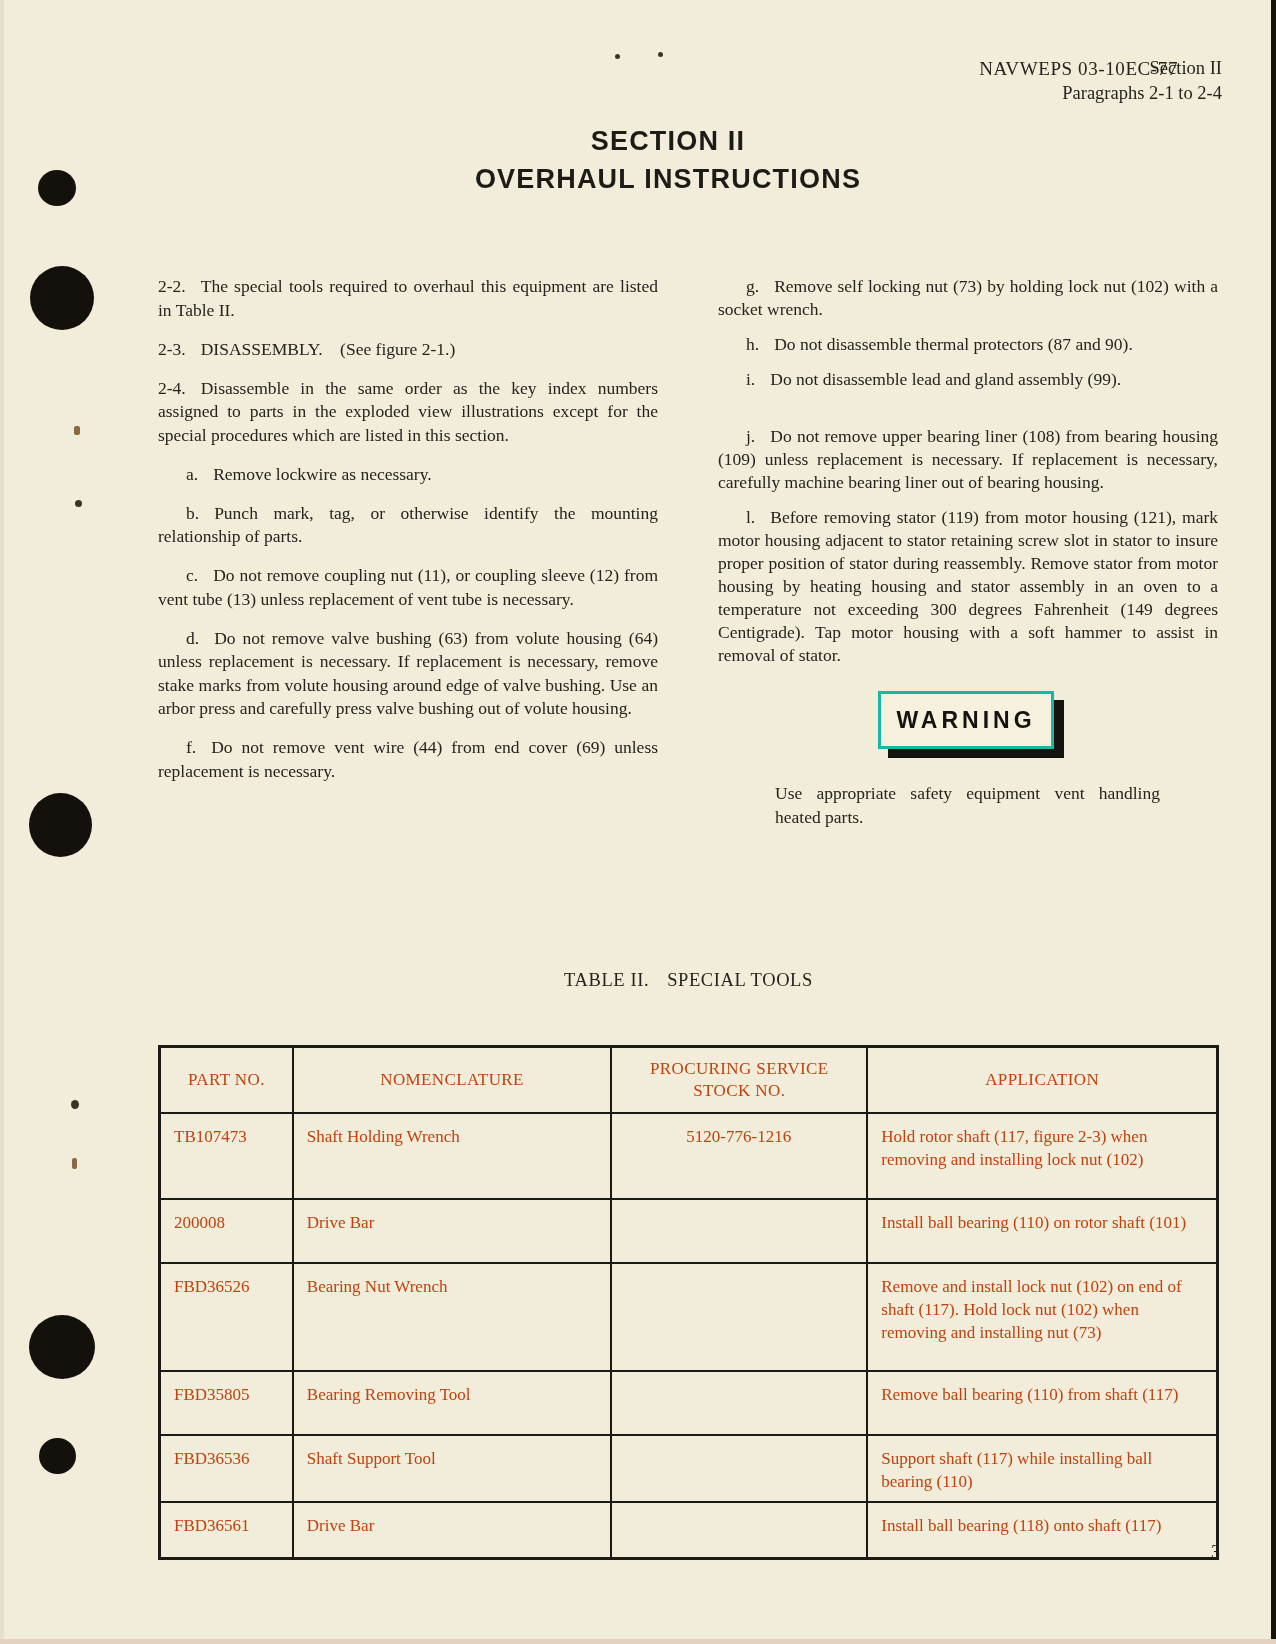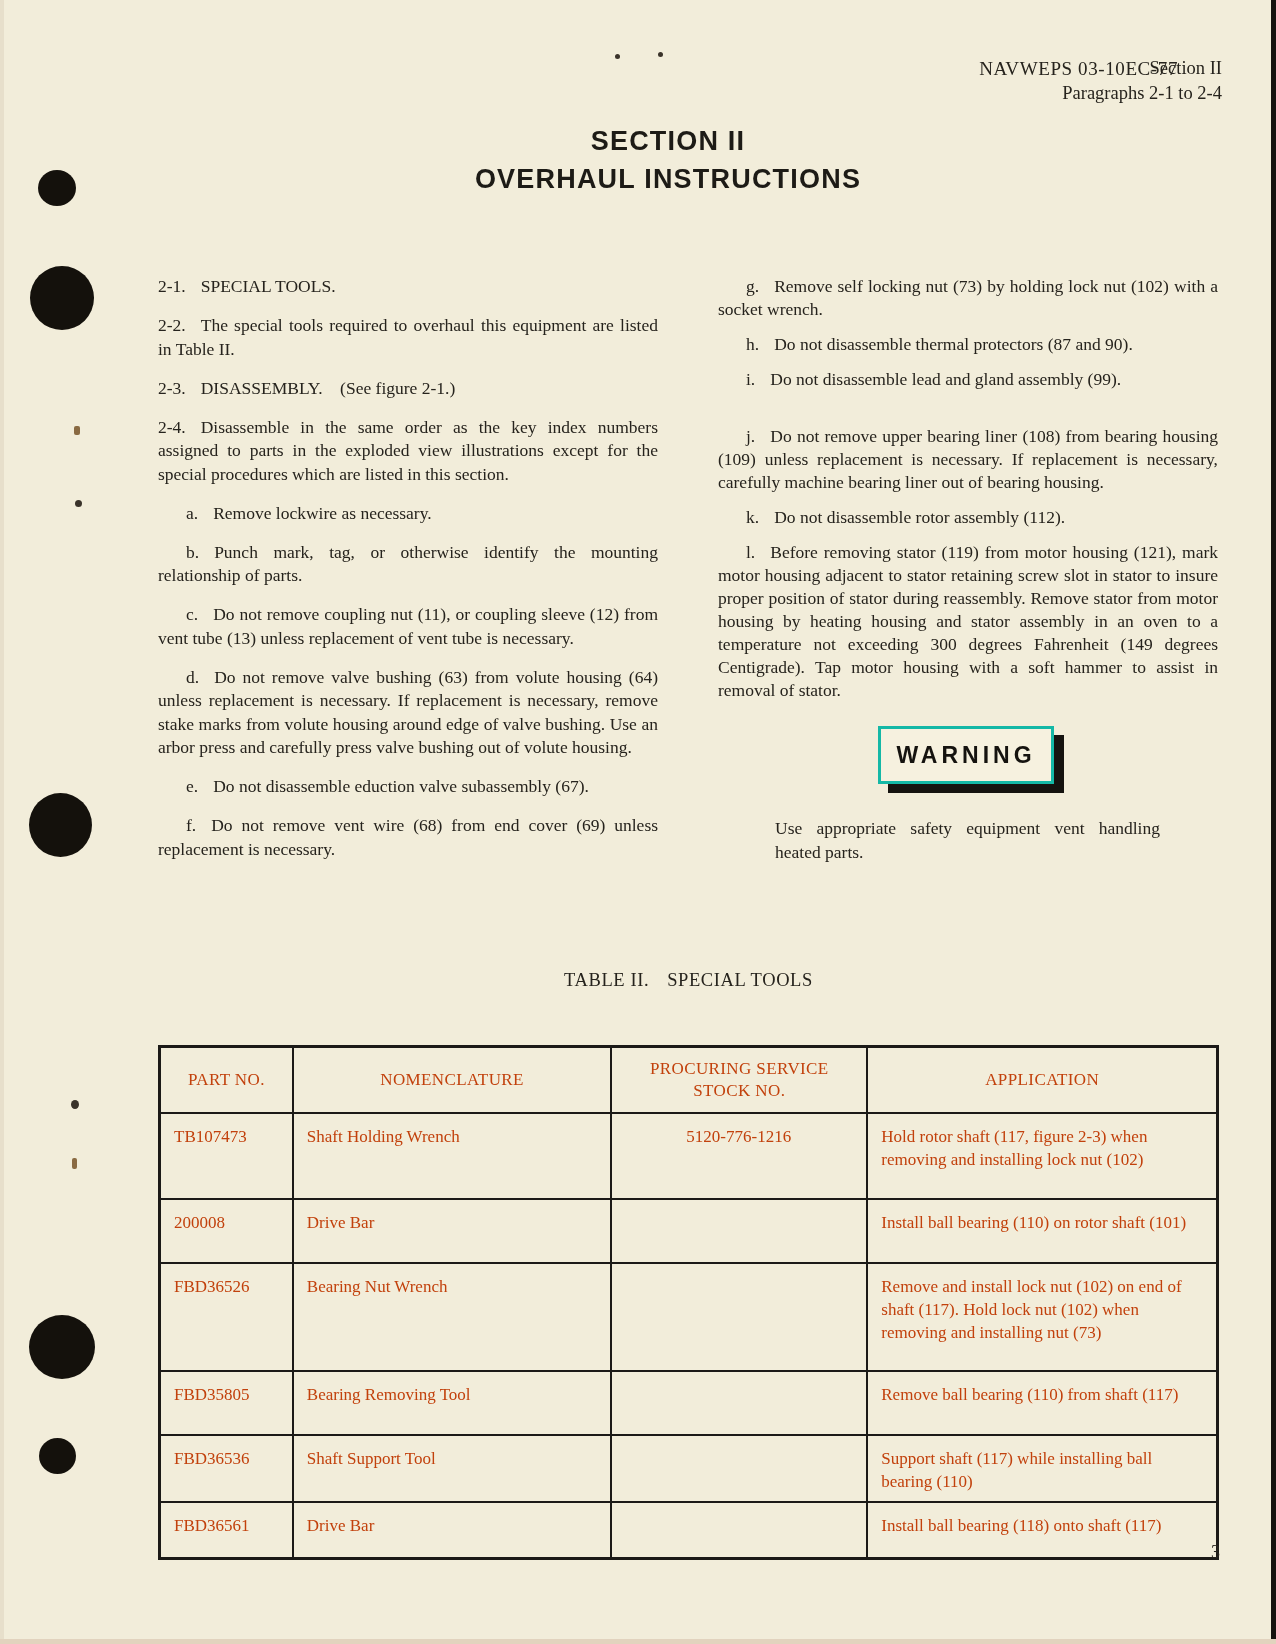--- a/index.html
+++ b/index.html
@@ -89,38 +89,35 @@
   <div class="hdr-center">NAVWEPS 03-10EC-77</div>
   <div class="hdr-right">
     <div>Section II</div>
     <div>Paragraphs 2-1 to 2-4</div>
   </div>
 
   <div class="sec-title t1">SECTION II</div>
   <div class="sec-title t2">OVERHAUL INSTRUCTIONS</div>
 
   <div class="col col-left">
-    <p><span class="plabel">2-1.</span><span>SPECIAL TOOLS.</span></p>
     <p><span class="plabel">2-2.</span><span>The special tools required to overhaul this equipment are listed in Table II.</span></p>
     <p><span class="plabel">2-3.</span><span>DISASSEMBLY. (See figure 2-1.)</span></p>
     <p><span class="plabel">2-4.</span><span>Disassemble in the same order as the key index numbers assigned to parts in the exploded view illustrations except for the special procedures which are listed in this section.</span></p>
     <p class="ind"><span class="plabel">a.</span><span>Remove lockwire as necessary.</span></p>
     <p class="ind"><span class="plabel">b.</span><span>Punch mark, tag, or otherwise identify the mounting relationship of parts.</span></p>
     <p class="ind"><span class="plabel">c.</span><span>Do not remove coupling nut (11), or coupling sleeve (12) from vent tube (13) unless replacement of vent tube is necessary.</span></p>
     <p class="ind"><span class="plabel">d.</span><span>Do not remove valve bushing (63) from volute housing (64) unless replacement is necessary. If replacement is necessary, remove stake marks from volute housing around edge of valve bushing. Use an arbor press and carefully press valve bushing out of volute housing.</span></p>
-    <p class="ind"><span class="plabel">e.</span><span>Do not disassemble eduction valve subassembly (67).</span></p>
-    <p class="ind"><span class="plabel">f.</span><span>Do not remove vent wire (68) from end cover (69) unless replacement is necessary.</span></p>
+    <p class="ind"><span class="plabel">f.</span><span>Do not remove vent wire (44) from end cover (69) unless replacement is necessary.</span></p>
   </div>
 
   <div class="col col-right">
     <p class="ind"><span class="plabel">g.</span><span>Remove self locking nut (73) by holding lock nut (102) with a socket wrench.</span></p>
     <p class="ind"><span class="plabel">h.</span><span>Do not disassemble thermal protectors (87 and 90).</span></p>
     <p class="ind"><span class="plabel">i.</span><span>Do not disassemble lead and gland assembly (99).</span></p>
     <p class="ind gap"><span class="plabel">j.</span><span>Do not remove upper bearing liner (108) from bearing housing (109) unless replacement is necessary. If replacement is necessary, carefully machine bearing liner out of bearing housing.</span></p>
-    <p class="ind"><span class="plabel">k.</span><span>Do not disassemble rotor assembly (112).</span></p>
     <p class="ind"><span class="plabel">l.</span><span>Before removing stator (119) from motor housing (121), mark motor housing adjacent to stator retaining screw slot in stator to insure proper position of stator during reassembly. Remove stator from motor housing by heating housing and stator assembly in an oven to a temperature not exceeding 300 degrees Fahrenheit (149 degrees Centigrade). Tap motor housing with a soft hammer to assist in removal of stator.</span></p>
 
     <div class="warning-box">
       <span>WARNING</span>
     </div>
     <div class="warning-note">Use appropriate safety equipment vent handling heated parts.</div>
   </div>
 
   <div class="tbl-title">
     <span class="tlabel">TABLE II.</span><span>SPECIAL TOOLS</span>

